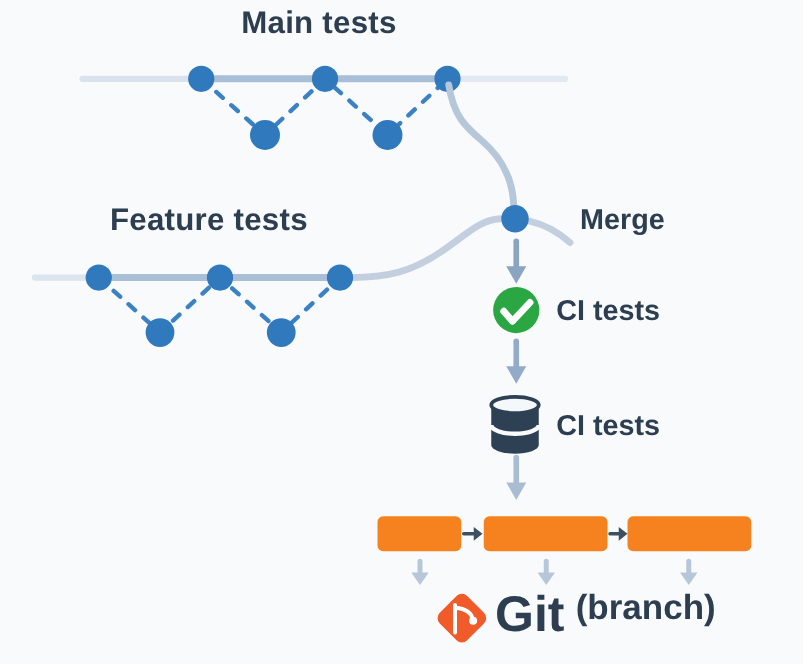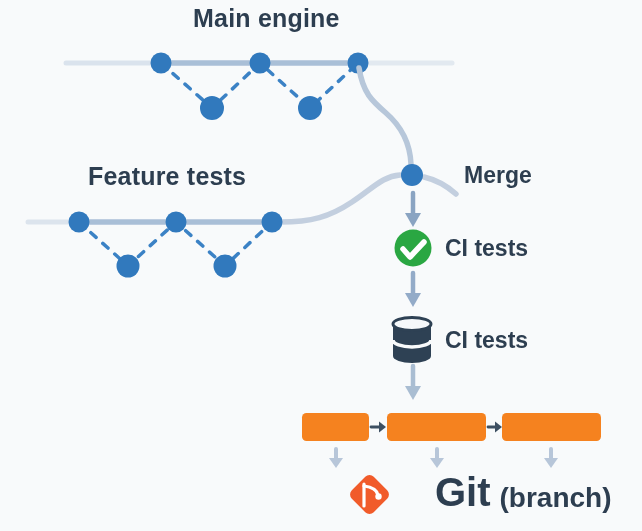--- a/index.html
+++ b/index.html
@@ -16,23 +16,22 @@
     color:#2d3e50;
     font-weight:bold;
     line-height:1;
     white-space:nowrap;
   }
   .title{font-size:25px;letter-spacing:0.2px;}
   .side-label{font-size:23px;}
   .git-row{
     position:absolute;
     left:396px;top:472px;
-    display:flex;align-items:flex-end;gap:9px;
+    display:flex;align-items:flex-start;gap:9px;
     color:#2d3e50;
-    margin-left:39px;
   }
   .git-word{font-size:40px;font-weight:bold;line-height:1;}
   .git-qualifier{font-size:28px;font-weight:600;line-height:1;}
 </style>
 </head>
 <body>
 
 <svg class="stage" viewBox="0 0 642 531" xmlns="http://www.w3.org/2000/svg">
 
   <g>
@@ -123,21 +122,21 @@
   </g>
 
   <g>
     <rect x="354" y="479" width="31" height="31" rx="6" fill="#f15b2a" transform="rotate(45 369.5 494.5)"></rect>
     <line x1="364" y1="484" x2="364" y2="506" stroke="#ffffff" stroke-width="3.2" stroke-linecap="round"></line>
     <path d="M364,486 C372,487 377,490 378,495" fill="none" stroke="#ffffff" stroke-width="3.2" stroke-linecap="round"></path>
     <circle cx="378.5" cy="496.5" r="3.2" fill="#ffffff"></circle>
   </g>
 </svg>
 
-<div class="label title" style="left:193px;top:6px;">Main engine</div>
+<div class="label title" style="left:193px;top:6px;">Main tests</div>
 
 <div class="label title" style="left:88px;top:164px;">Feature tests</div>
 
 <div class="label side-label" style="left:464px;top:164px;">Merge</div>
 
 <div class="label side-label" style="left:445px;top:237px;">CI tests</div>
 
 <div class="label side-label" style="left:445px;top:329px;">CI tests</div>
 
 <div class="git-row">

